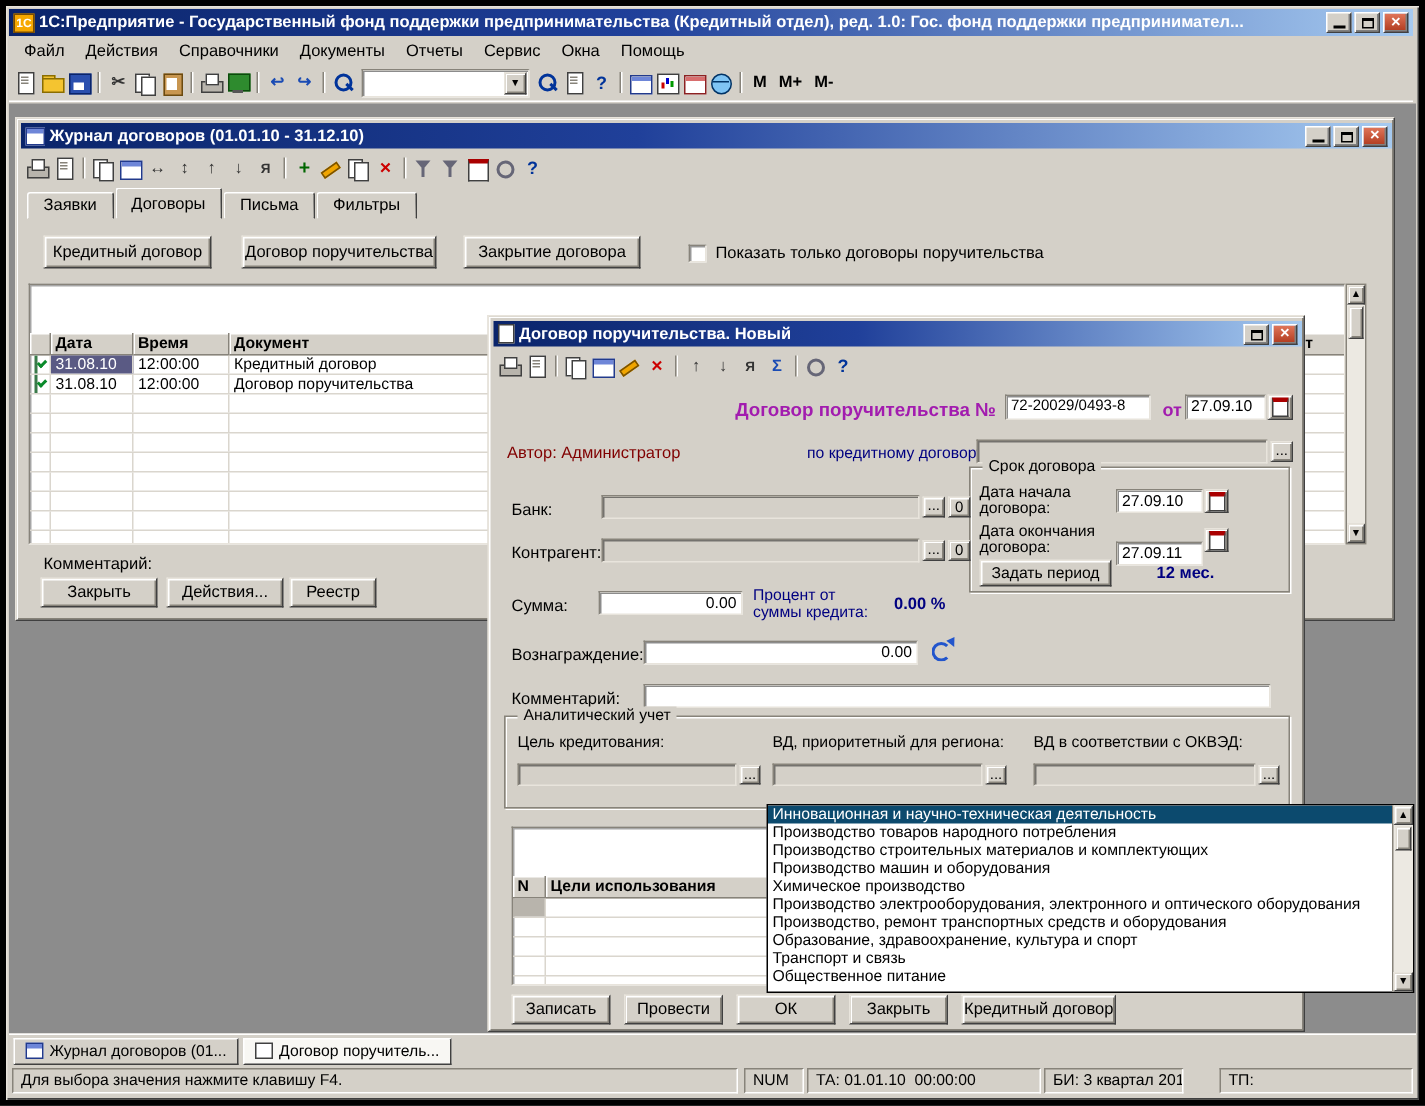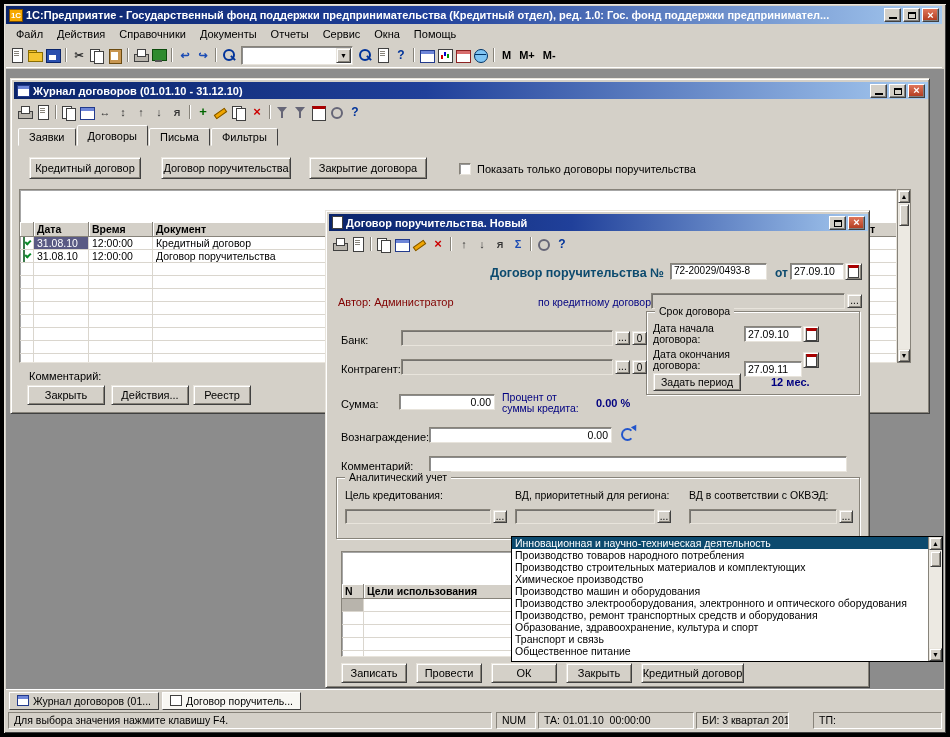--- a/index.html
+++ b/index.html
@@ -138,21 +138,21 @@
   .wico { width:12px; height:11px; flex:none; background:#fff; border:1px solid #223a8c; box-shadow:inset 0 3px 0 #6e86d8; }
   .wico.doc { box-shadow:none; border-color:#404040; }
   .sp { position:absolute; border:1px solid; border-color:#87837a #fff #fff #87837a;
         padding:1px 5px; height:17px; line-height:13px; overflow:hidden; white-space:pre; font-size:10.5px; }
 
   
   .dots { font-size:10px; line-height:8px; }
   .calb::before { content:""; display:block; width:9px; height:9px; background:#fff;
                   border:1px solid #404040; border-top:3px solid #a00; }
 
-  .red { color:#0c4a6e; } .maroon { color:#800000; } .navy { color:#000080; } .b { font-weight:bold; }
+  .red { color:#a21caf; } .maroon { color:#800000; } .navy { color:#000080; } .b { font-weight:bold; }
 
   .appico { width:14px; height:13px; flex:none; background:#f6a800; border:1px solid #7a4d00;
             color:#fff; font:bold 8px/12px "Liberation Sans",sans-serif; text-align:center; }
   .jico { width:13px; height:12px; flex:none; background:#fff; border:1px solid #223a8c; box-shadow:inset 0 3px 0 #6e86d8; }
   .dico { width:11px; height:13px; flex:none; background:#fff; border:1px solid #404040; }
   .chk { background:#fff; border:1px solid; border-color:#87837a #e8e4dc #e8e4dc #87837a;
          box-shadow:inset 1px 1px 0 rgba(0,0,0,.4); }
   .lbl { white-space:nowrap; font-size:11px; }
 </style>
 </head>
@@ -556,22 +556,22 @@
     <div class="btn abs" style="left:165px;top:452px;width:66px;height:20px;">ОК</div>
     <div class="btn abs" style="left:240px;top:452px;width:66px;height:20px;">Закрыть</div>
     <div class="btn abs" style="left:315px;top:452px;width:103px;height:20px;">Кредитный договор</div>
   </div>
 
   <div class="dd abs" style="left:507px;top:532px;width:432px;height:126px;">
     <div class="ddlist">
       <div class="ddi sel">Инновационная и научно-техническая деятельность</div>
       <div class="ddi">Производство товаров народного потребления</div>
       <div class="ddi">Производство строительных материалов и комплектующих</div>
+      <div class="ddi">Производство машин и оборудования</div>
       <div class="ddi">Химическое производство</div>
-      <div class="ddi">Производство машин и оборудования</div>
       <div class="ddi">Производство электрооборудования, электронного и оптического оборудования</div>
       <div class="ddi">Производство, ремонт транспортных средств и оборудования</div>
       <div class="ddi">Образование, здравоохранение, культура и спорт</div>
       <div class="ddi">Транспорт и связь</div>
       <div class="ddi">Общественное питание</div>
     </div>
     <div class="sb" style="width:14px;border:none;border-left:1px solid #87837a;">
       <span class="sbtn btn">▲</span>
       <span class="sthumb btn" style="height:16px;"></span>
       <span class="sbtn btn" style="margin-top:auto;">▼</span>

